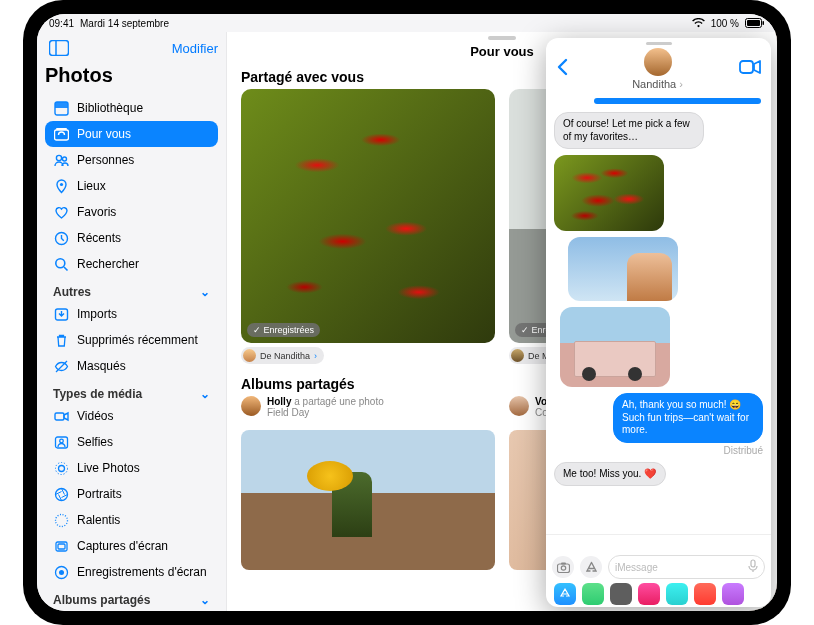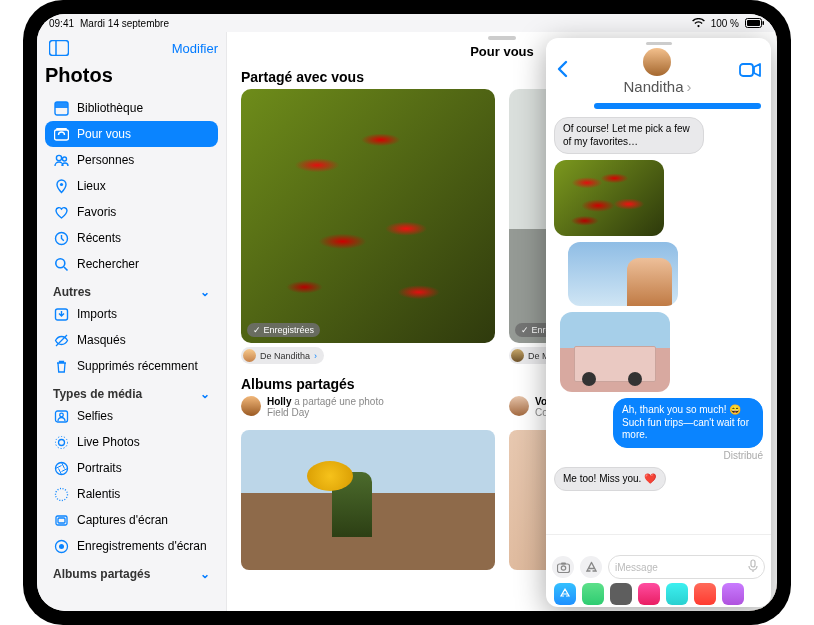--- a/index.html
+++ b/index.html
@@ -118,21 +118,21 @@
   
   .msg-overlay {
     position:absolute; top:24px; right:6px; bottom:4px; width:225px; background:#fff;
     border-radius:12px; box-shadow: 0 6px 30px rgba(0,0,0,0.35); overflow:hidden; display:flex; flex-direction:column;
   }
   .msg-pill { position:absolute; left:50%; top:4px; transform:translateX(-50%); width:26px; height:3px; background:#ccc; border-radius:2px; }
   .msg-header { display:flex; align-items:center; justify-content:space-between; padding:10px 10px 4px; }
   .msg-back { color:#0a84ff; font-size:18px; width:20px; }
   .msg-contact { display:flex; flex-direction:column; align-items:center; gap:2px; }
   .msg-ava { width:28px; height:28px; border-radius:50%; background:linear-gradient(#f3c08d,#a5682f); }
-  .msg-name { font-size:15px; color:#555; display:flex; align-items:center; gap:3px; }
+  .msg-name { font-size:11px; color:#555; display:flex; align-items:center; gap:3px; }
   .msg-vid { color:#0a84ff; width:22px; text-align:right; }
   .msg-thread { flex:1; overflow:hidden; padding:4px 8px; display:flex; flex-direction:column; gap:6px; position:relative; }
   .bluebar { height:6px; background:#0a84ff; border-radius:12px; margin:0 2px 2px 40px; }
   .bubble { max-width:150px; border:1px solid #d8d8da; background:#e9e9eb; color:#000; font-size:10px; line-height:1.25; padding:5px 8px; border-radius:14px; align-self:flex-start; }
   .bubble.blue { background:#0a84ff; border-color:#0a84ff; color:#fff; align-self:flex-end; }
   .photobubble { width:110px; align-self:flex-start; border-radius:12px; overflow:hidden; }
   .photobubble.b { align-self:flex-start; margin-left:14px; }
   .photobubble.c { align-self:flex-start; margin-left:6px; }
   .photobubble .ph { width:110px; }
   .p-pep { height:76px; background:linear-gradient(135deg,#7b981e,#2d390b); position:relative; }
@@ -276,38 +276,47 @@
               <svg width="15" height="15" viewBox="0 0 15 15">
                 <rect x="1.5" y="2" width="12" height="11" rx="2" fill="none" stroke="currentColor" stroke-width="1.4"></rect>
                 <path d="M7.5 4v5M5 6.5l2.5 2.5L10 6.5" fill="none" stroke="currentColor" stroke-width="1.4"></path>
               </svg>
             </span>
           <span>Imports</span>
         </div>
         <div class="sb-item">
           <span class="micon">
               <svg width="15" height="15" viewBox="0 0 15 15">
+                <path d="M3 4h9M5.5 4V2.5h4V4M4 4l.7 9h5.6L11 4" fill="none" stroke="currentColor" stroke-width="1.3"></path>
+              </svg>
+            </span>
+          <span>Supprimés récemment</span>
+        </div>
+        <div class="sb-item">
+          <span class="micon">
+              <svg width="15" height="15" viewBox="0 0 15 15">
                 <path d="M1.5 7.5S3.7 3.5 7.5 3.5 13.5 7.5 13.5 7.5 11.3 11.5 7.5 11.5 1.5 7.5 1.5 7.5z" fill="none" stroke="currentColor" stroke-width="1.3"></path>
                 <line x1="2" y1="13" x2="13" y2="2" stroke="currentColor" stroke-width="1.3"></line>
               </svg>
             </span>
           <span>Masqués</span>
-        </div>
-        <div class="sb-item">
-          <span class="micon">
-              <svg width="15" height="15" viewBox="0 0 15 15">
-                <path d="M3 4h9M5.5 4V2.5h4V4M4 4l.7 9h5.6L11 4" fill="none" stroke="currentColor" stroke-width="1.3"></path>
-              </svg>
-            </span>
-          <span>Supprimés récemment</span>
         </div>
 
         <div class="sb-group">
           <span>Types de média</span>
           <span class="chev">⌄</span>
+        </div>
+        <div class="sb-item">
+          <span class="micon">
+              <svg width="15" height="15" viewBox="0 0 15 15">
+                <rect x="1" y="4" width="9" height="7" rx="1.5" fill="none" stroke="currentColor" stroke-width="1.4"></rect>
+                <path d="M10 6l4-2v7l-4-2z" fill="none" stroke="currentColor" stroke-width="1.4"></path>
+              </svg>
+            </span>
+          <span>Vidéos</span>
         </div>
         <div class="sb-item">
           <span class="micon">
               <svg width="15" height="15" viewBox="0 0 15 15">
                 <rect x="1.5" y="2" width="12" height="11" rx="2" fill="none" stroke="currentColor" stroke-width="1.3"></rect>
                 <circle cx="7.5" cy="6" r="1.8" fill="none" stroke="currentColor" stroke-width="1.3"></circle>
                 <path d="M4 12a3.5 3.5 0 017 0" fill="none" stroke="currentColor" stroke-width="1.3"></path>
               </svg>
             </span>
           <span>Selfies</span>

